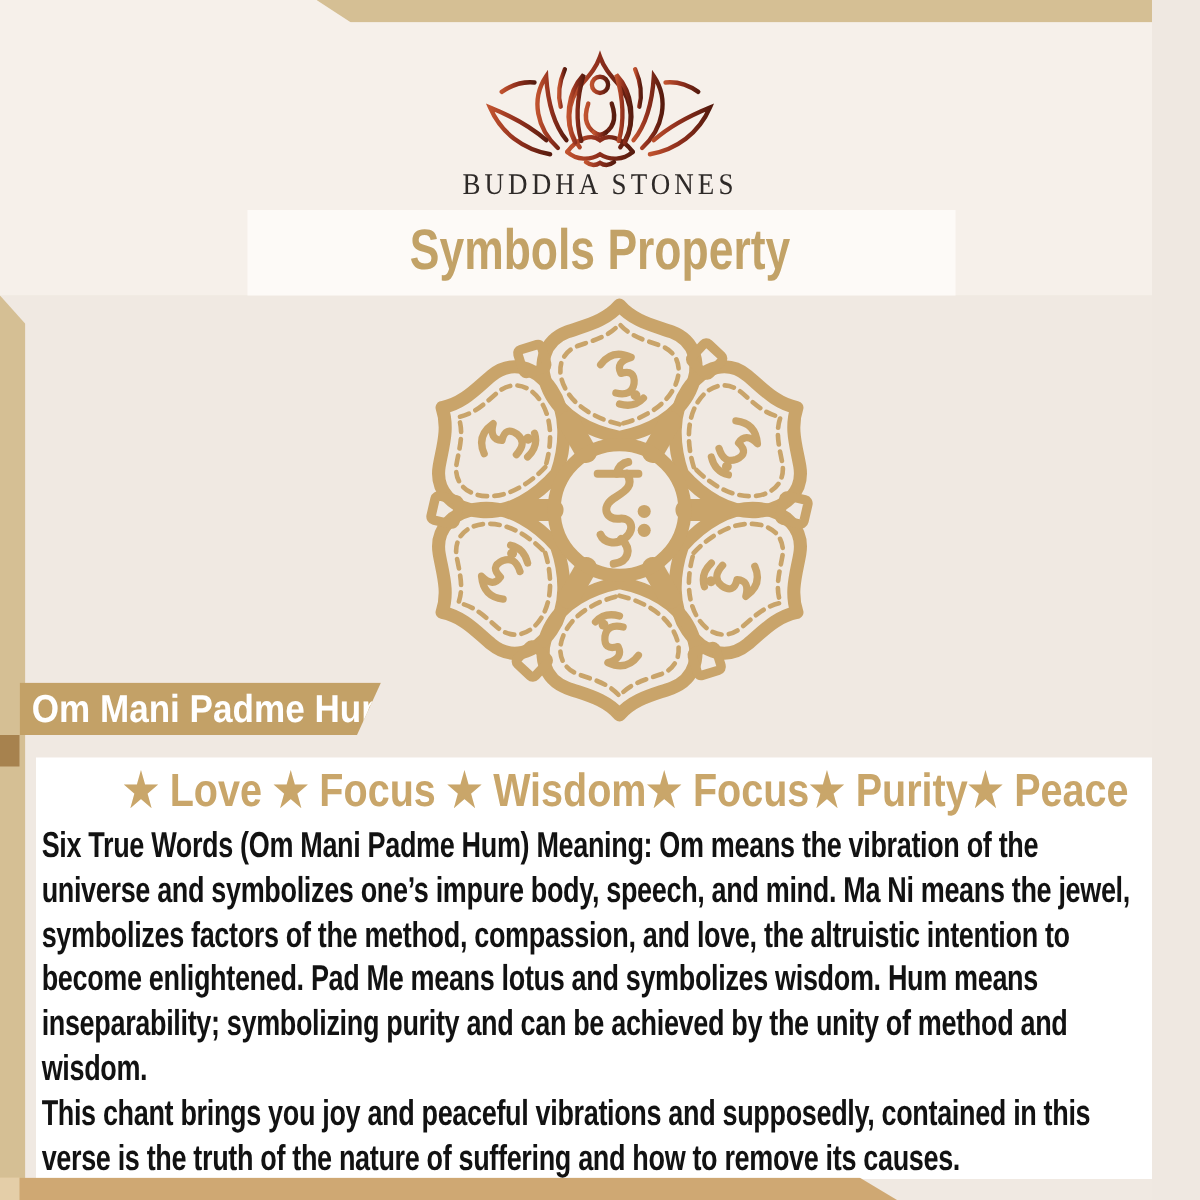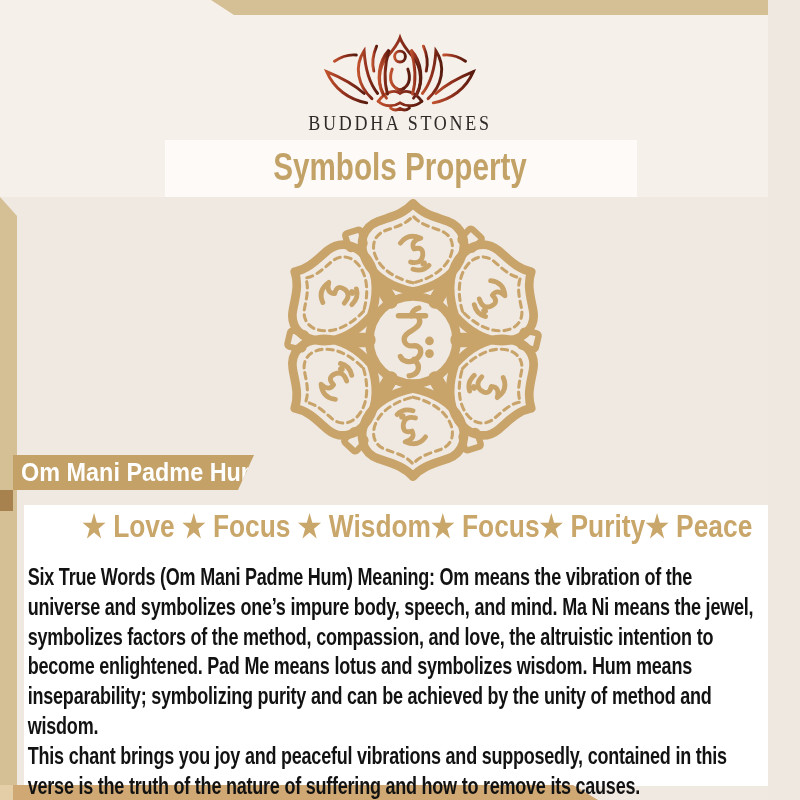--- a/index.html
+++ b/index.html
@@ -45,21 +45,21 @@
       font-weight:bold;color:#ffffff;white-space:nowrap;
       transform:scaleX(.9);transform-origin:left center;}
   .banner-fold{left:0;top:490px;width:13px;height:21px;background:#a7824e;}
 
   
   .stars{left:24px;top:506px;width:776px;height:42px;line-height:42px;text-align:center;
       font-size:31px;font-weight:bold;color:#c9a66a;white-space:nowrap;
       transform:scaleX(.85);transform-origin:center;}
 
   
-  .body-copy{left:24px;top:562px;width:776px;}
+  .body-copy{left:24px;top:549px;width:776px;}
   .body-line{white-space:nowrap;line-height:29.8px;font-size:24px;font-weight:bold;
       letter-spacing:-.3px;color:#121212;padding-left:5px;
       transform:scaleX(.75);transform-origin:left center;}
 </style>
 </head>
 <body>
 
 <div class="page">
 
   <div class="abs bg-top"></div>

